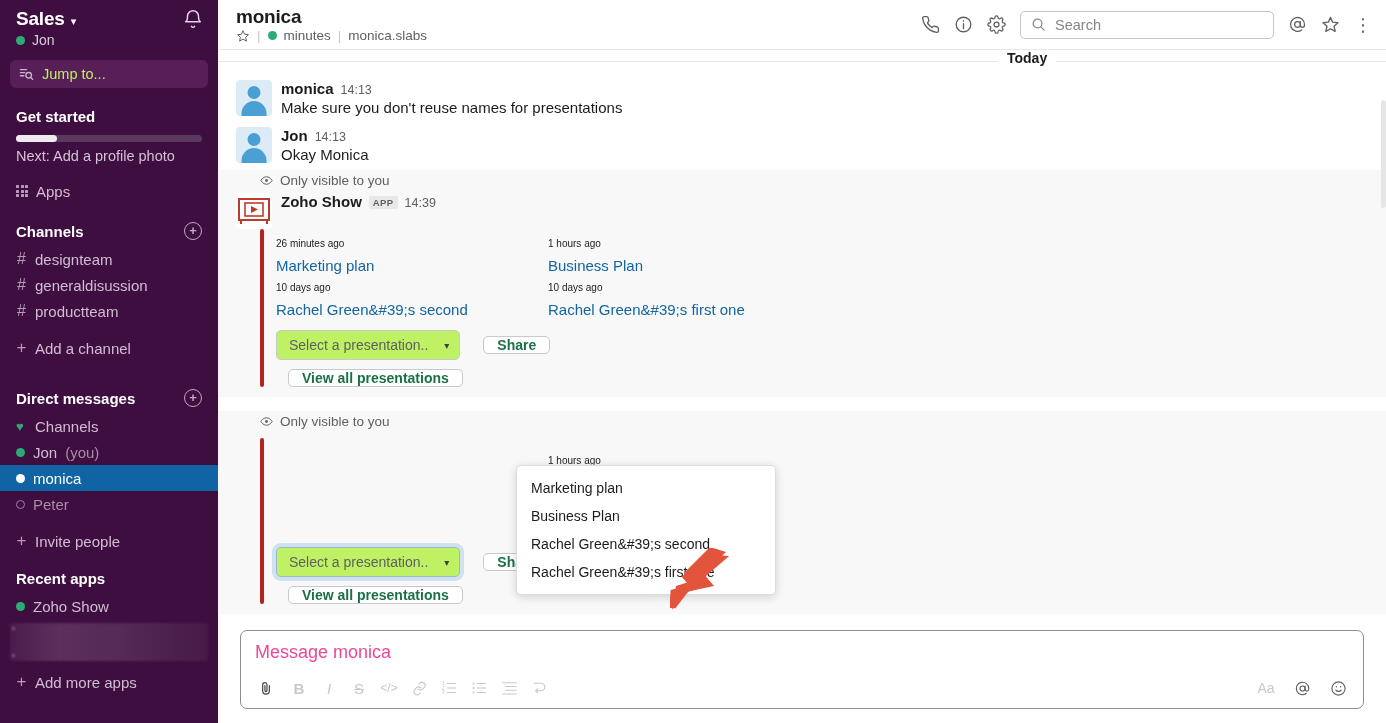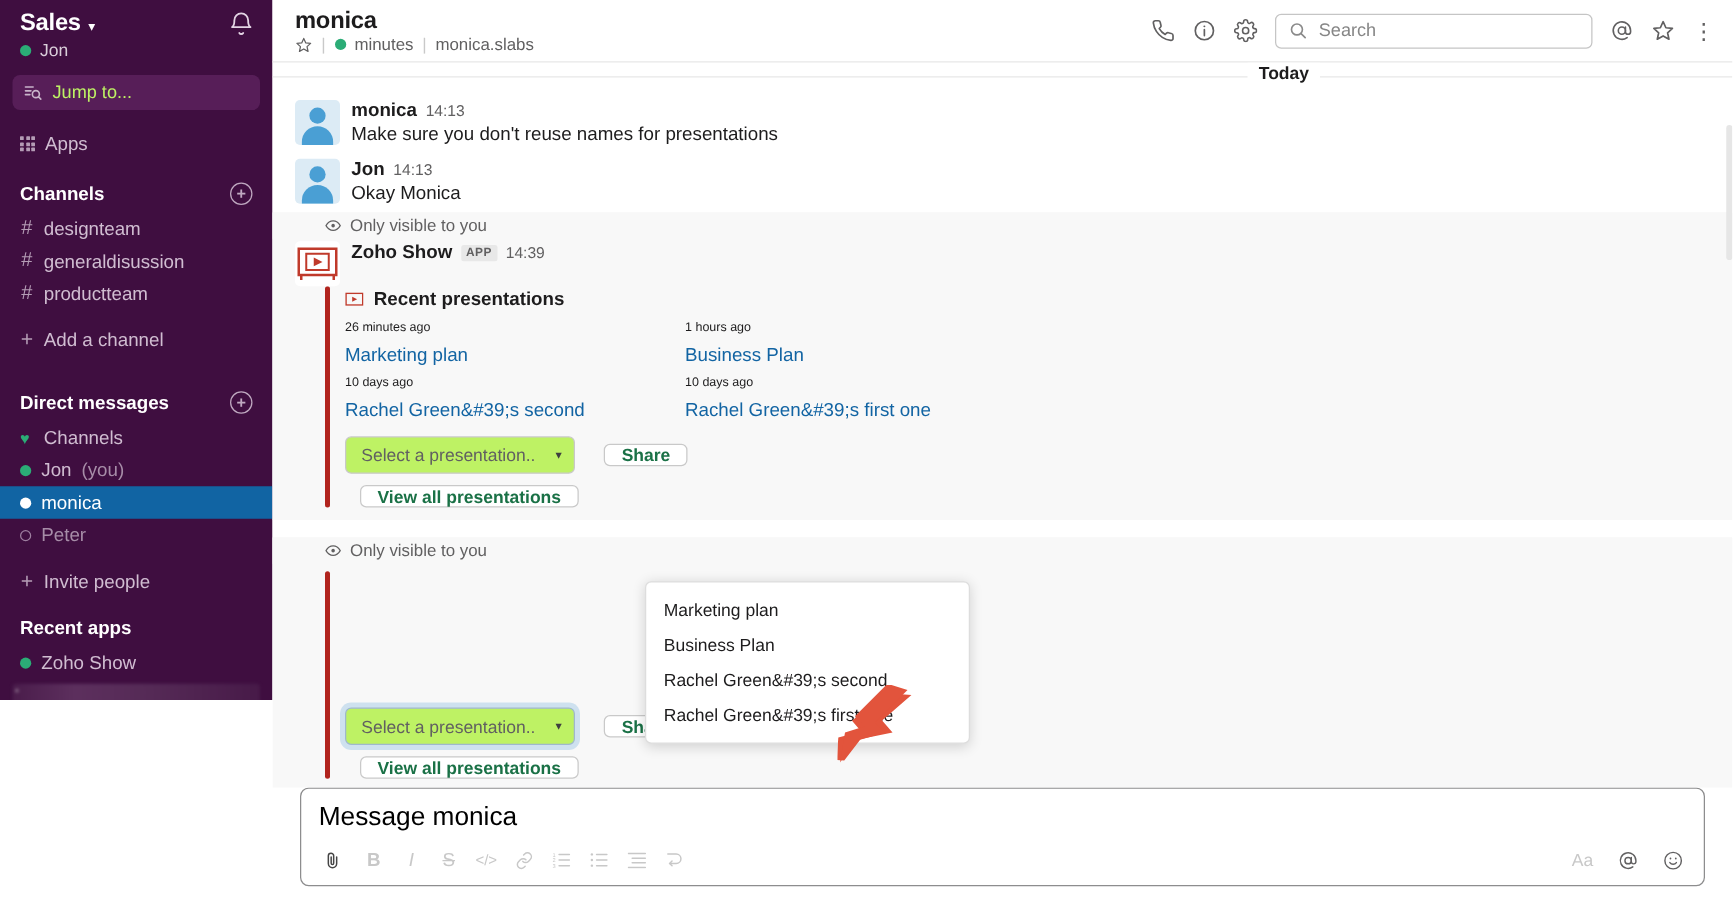--- a/index.html
+++ b/index.html
@@ -8,21 +8,21 @@
     width: 1386px; height: 723px;
     overflow: hidden;
     font-family: "Liberation Sans", sans-serif;
     background: #ffffff;
     -webkit-font-smoothing: antialiased;
   }
   #app { display: flex; width: 1386px; height: 723px; }
 
   
   #sidebar {
-    width: 218px; height: 560px; flex: 0 0 218px;
+    width: 218px; height: 723px; flex: 0 0 218px;
     background: #3F0E40;
     color: #BFA8C0;
     font-size: 15px;
     position: relative;
     overflow: hidden;
   }
   .sb-top { padding: 8px 16px 0 16px; position: relative; }
   .team-row { display: flex; align-items: flex-start; }
   .team-name {
     color: #fff; font-weight: bold; font-size: 19px;
@@ -238,21 +238,21 @@
   }
 
   
   #composer-wrap { flex: 0 0 auto; padding: 0 22px 14px 22px; background:#fff; }
   #composer {
     border: 1px solid #8D8D8E; border-radius: 7px;
     height: 79px; display: flex; flex-direction: column; justify-content: space-between;
     overflow: hidden;
   }
   .comp-input {
-    font-size: 21px; color: #000000; padding: 11px 14px 0 14px;
+    font-size: 18px; color: #ec4899; padding: 11px 14px 0 14px;
   }
   .comp-tools {
     display: flex; align-items: center; gap: 0;
     padding: 0 10px 7px 10px;
   }
   .tool { width: 30px; height: 26px; display:flex; align-items:center; justify-content:center; color:#C8C8C8; font-size:15px; }
   .tool.clip { color: #454545; }
   .tool.divider-pad { margin-left: 3px; }
   .comp-right { margin-left: auto; display: flex; align-items: center; gap: 6px; }
   .tool.aa { color:#C8C8C8; font-size:14px; width:30px; }
@@ -290,20 +290,27 @@
 
     <div class="jumpto">
       <svg width="15" height="14" viewBox="0 0 16 16" fill="none" stroke="#C9B4CA" stroke-width="1.5" stroke-linecap="round">
         <path d="M1 3h7M1 6.5h5M1 10h4"></path>
         <circle cx="10.5" cy="9.5" r="3.2"></circle>
         <path d="M12.9 11.9L15 14"></path>
       </svg>
       <span>Jump to...</span>
     </div>
 
+    <div class="sb-section">
+      <div class="sb-h">Get started</div>
+      <div class="progress-track">
+        <div class="progress-fill"></div>
+      </div>
+      <div class="sb-note">Next: Add a profile photo</div>
+    </div>
 
     <div class="sb-section" style="margin-top:14px;">
       <div class="sb-row" style="padding-left:0; margin-left:0; width:auto;">
         <span class="grid-icon">
             <i></i>
             <i></i>
             <i></i>
             <i></i>
             <i></i>
             <i></i>
@@ -512,27 +519,20 @@
               <span class="mname">Zoho Show</span>
               <span class="badge-app">APP</span>
               <span class="mtime">14:39</span>
             </div>
           </div>
         </div>
 
         <div class="att">
           <div class="att-bar"></div>
           <div class="att-body">
-            <div class="att-title">
-              <svg width="15" height="14" viewBox="0 0 34 30">
-                <rect x="2" y="3" width="30" height="21" fill="none" stroke="#C03A2B" stroke-width="2.4"></rect>
-                <polygon points="13,9 22,13.5 13,18" fill="#C03A2B"></polygon>
-              </svg>
-              <span>Recent presentations</span>
-            </div>
             <div class="att-grid">
               <div>
                   <div class="att-f-lbl">26 minutes ago</div>
                 </div>
               <div>
                   <div class="att-f-lbl">1 hours ago</div>
                 </div>
               <div>
                   <div class="att-f-val">Marketing plan</div>
                 </div>

